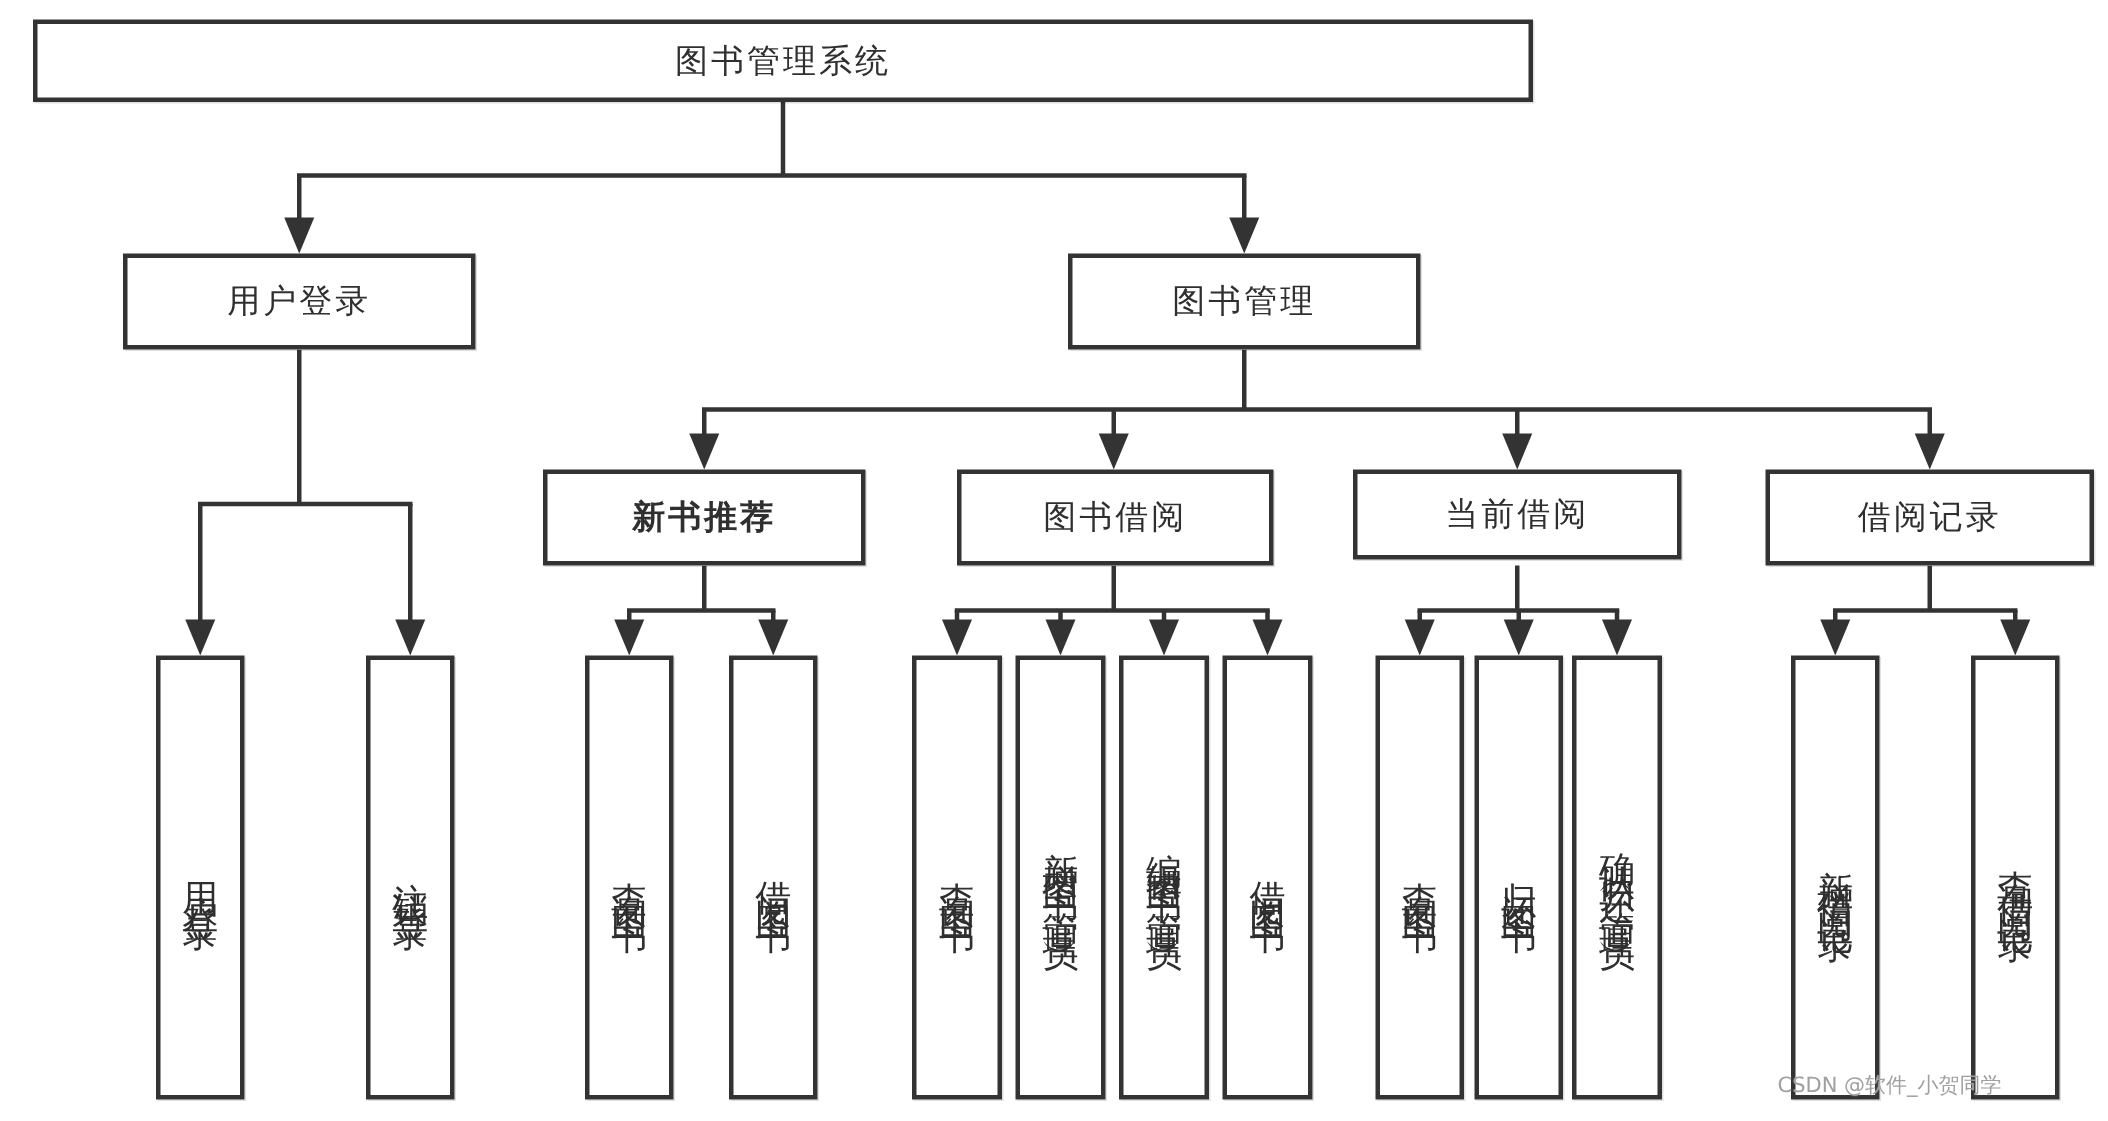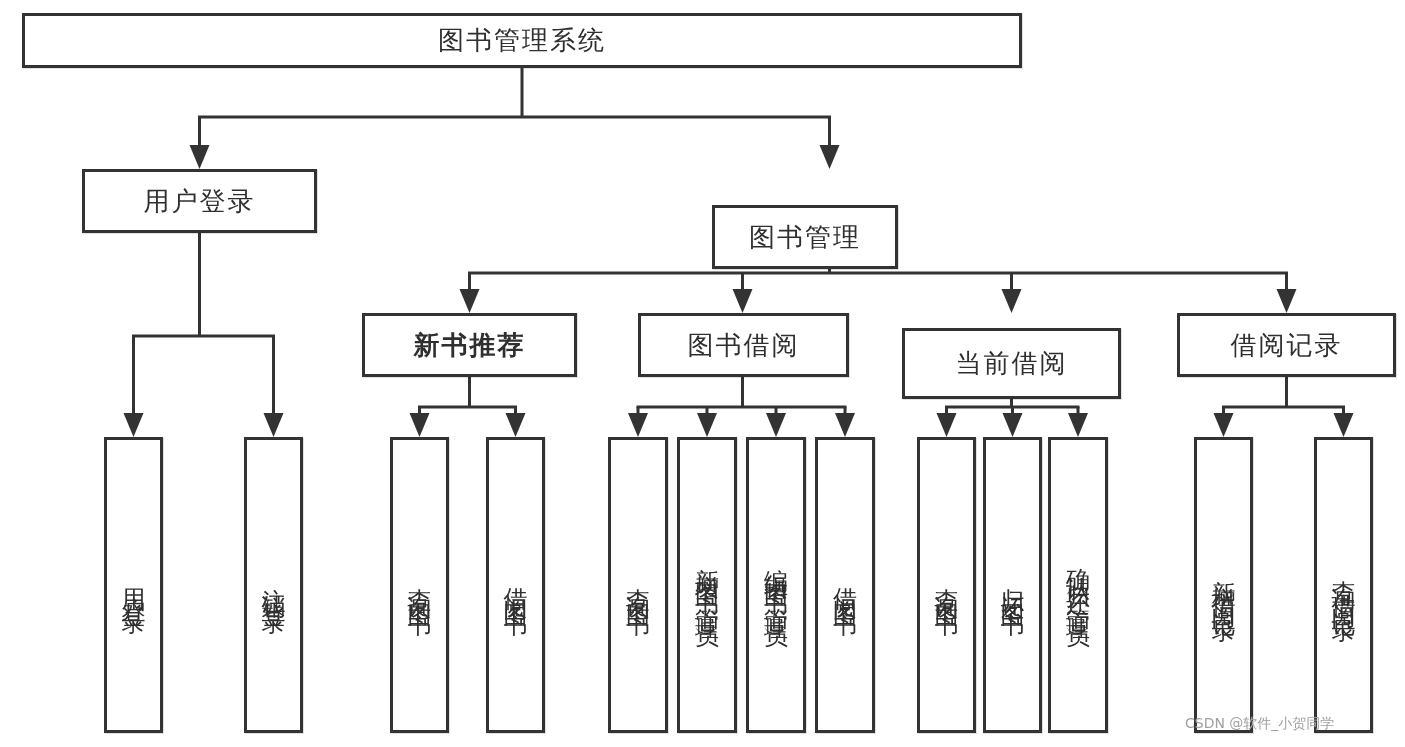--- a/index.html
+++ b/index.html
@@ -36,21 +36,21 @@
     border: 3px solid var(--border, #333333);
     background: var(--boxfill, #ffffff);
     display: flex;
     align-items: center;
     justify-content: center;
     z-index: 2;
     box-shadow: 1px 1px 0 rgba(0,0,0,0.12);
   }
   .node .label {
     color: var(--text, #2f2f2f);
-    font-size: 26px;
+    font-size: 22px;
     letter-spacing: 2px;
     white-space: nowrap;
   }
   .node.vertical .label {
     writing-mode: vertical-rl;
     font-size: 24px;
     letter-spacing: 8px;
     line-height: 1;
     white-space: normal;
     max-height: 288px;
@@ -126,30 +126,30 @@
       <polygon class="arrow" points="1343.5,437 1333.5,413 1353.5,413"></polygon>
     </svg>
 
   <div id="watermark">CSDN @软件_小贺同学</div>
 <div class="node" style="left: 22px; top: 13px; width: 1000px; height: 55px;">
       <span class="label">图书管理系统</span>
     </div>
     <div class="node" style="left: 82px; top: 169px; width: 235px; height: 64px;">
       <span class="label">用户登录</span>
     </div>
-    <div class="node" style="left: 712px; top: 169px; width: 186px; height: 64px; margin-top: 36px;">
+    <div class="node" style="left: 712px; top: 169px; width: 235px; height: 64px;">
       <span class="label">图书管理</span>
     </div>
     <div class="node" style="left: 362px; top: 313px; width: 215px; height: 64px; font-weight: bold;">
       <span class="label">新书推荐</span>
     </div>
     <div class="node" style="left: 638px; top: 313px; width: 211px; height: 64px;">
       <span class="label">图书借阅</span>
     </div>
-    <div class="node" style="left: 902px; top: 328px; width: 219px; height: 71px;">
+    <div class="node" style="left: 902px; top: 313px; width: 219px; height: 60px;">
       <span class="label">当前借阅</span>
     </div>
     <div class="node" style="left: 1177px; top: 313px; width: 219px; height: 64px;">
       <span class="label">借阅记录</span>
     </div>
     <div class="node vertical" style="left: 104px; top: 437px; width: 59px; height: 296px;">
       <span class="label">用户登录</span>
     </div>
     <div class="node vertical" style="left: 244px; top: 437px; width: 59px; height: 296px;">
       <span class="label">注销登录</span>

